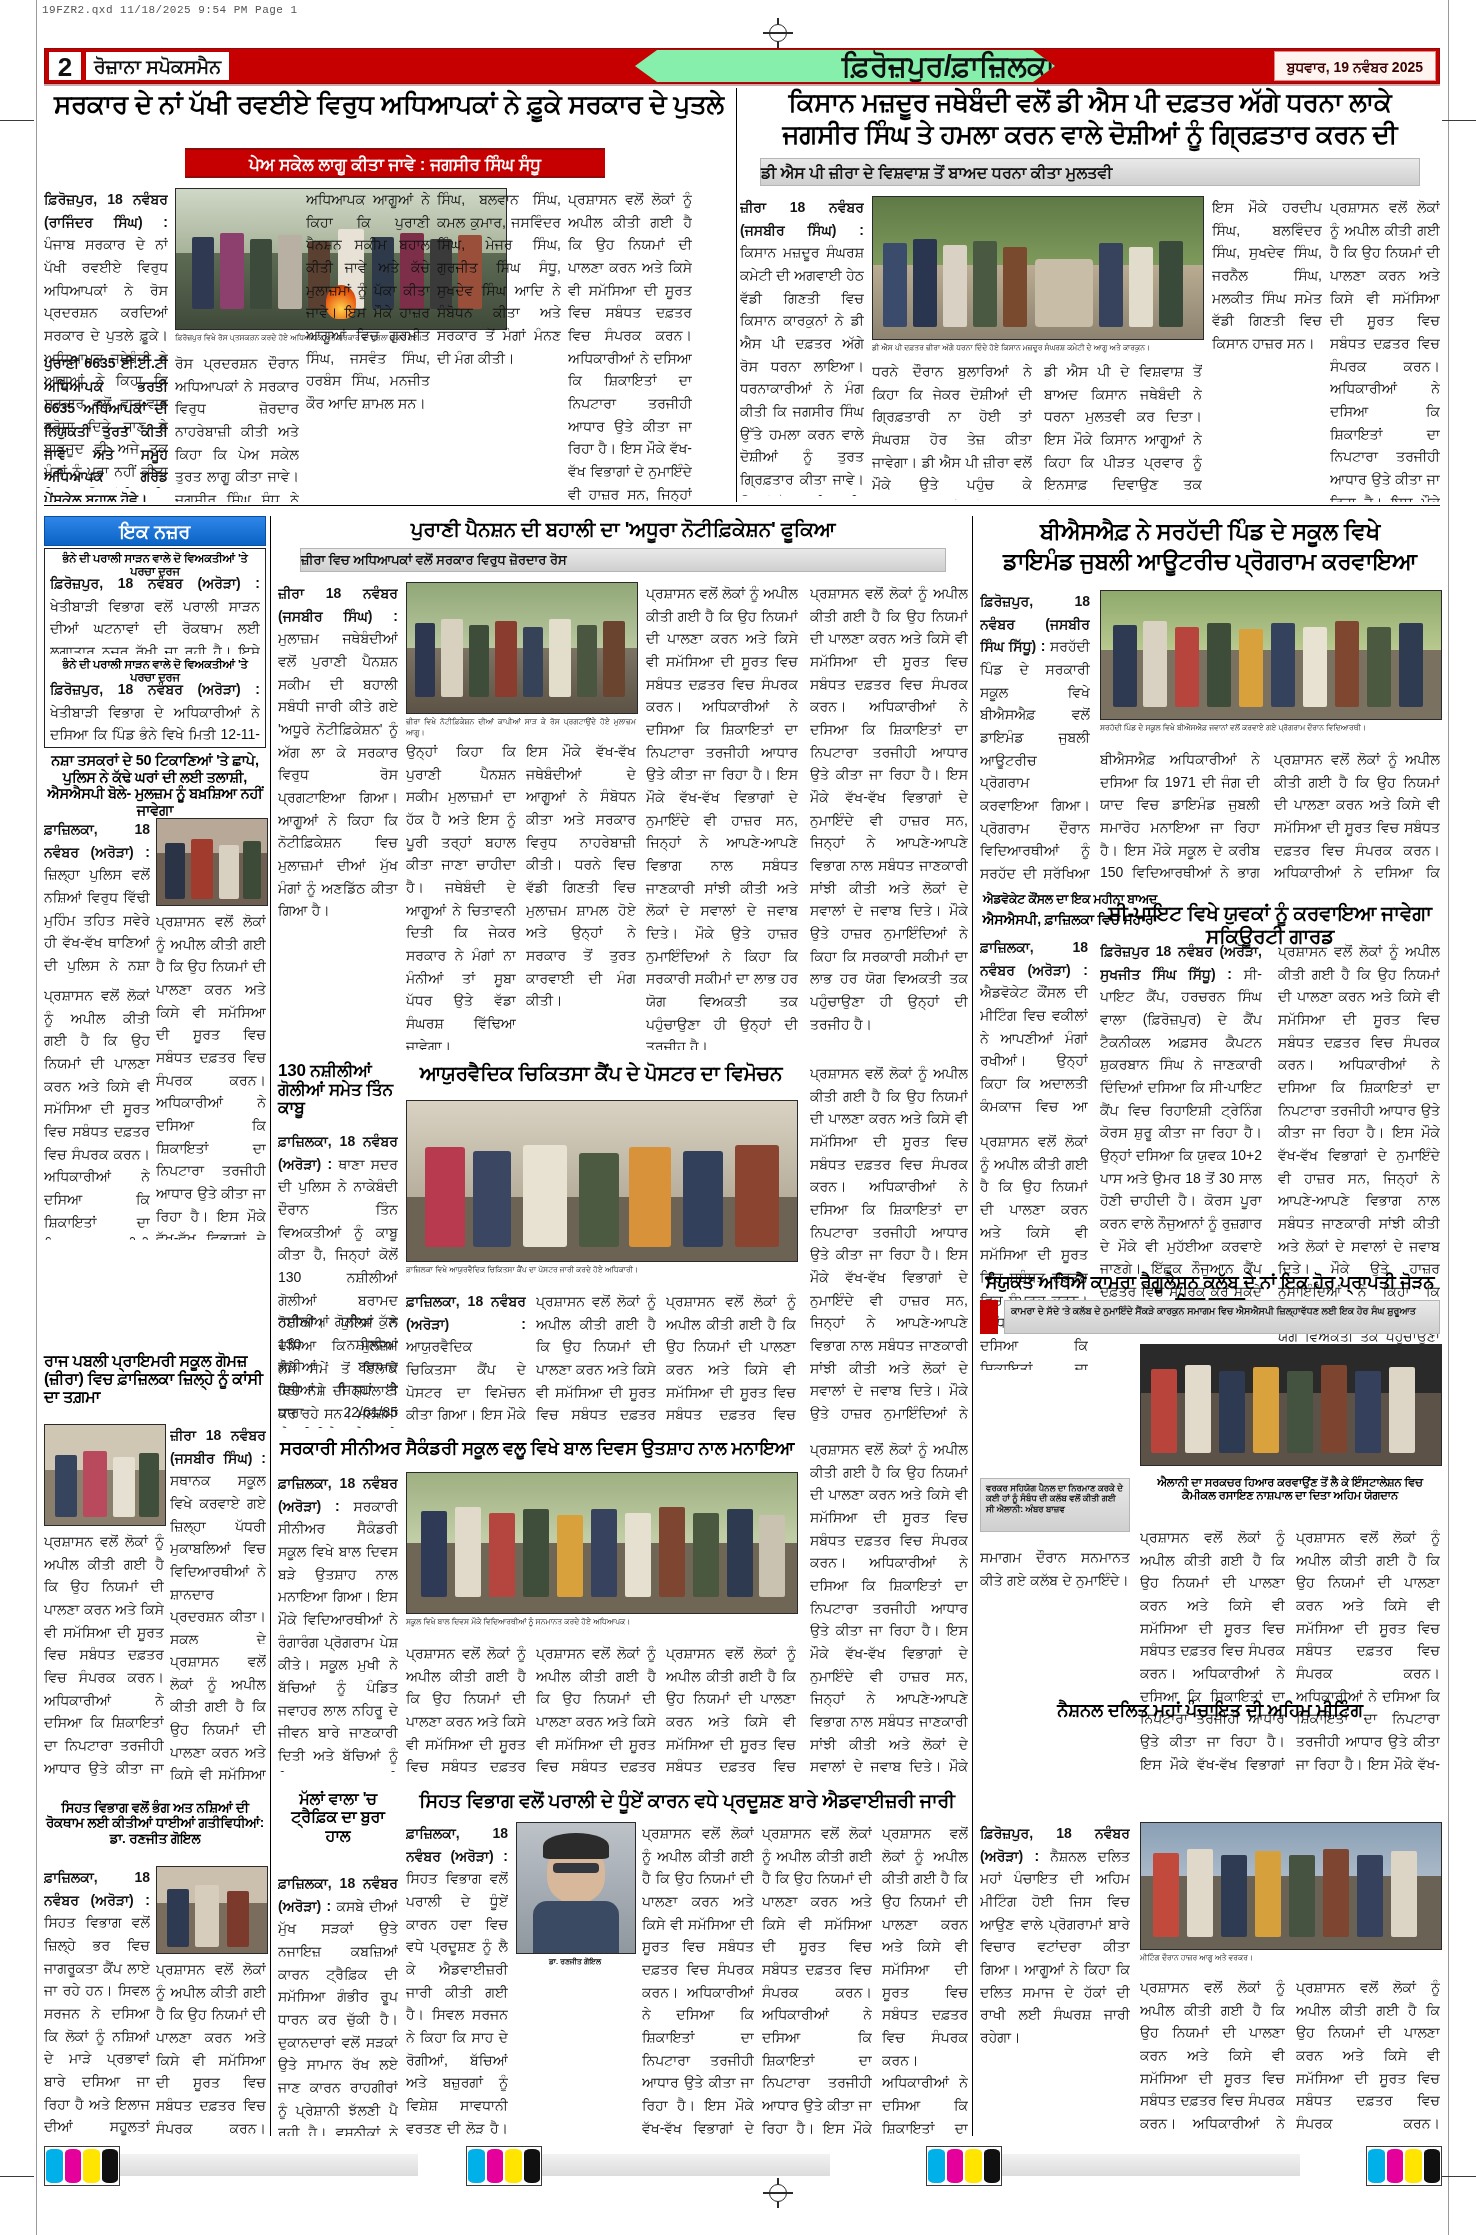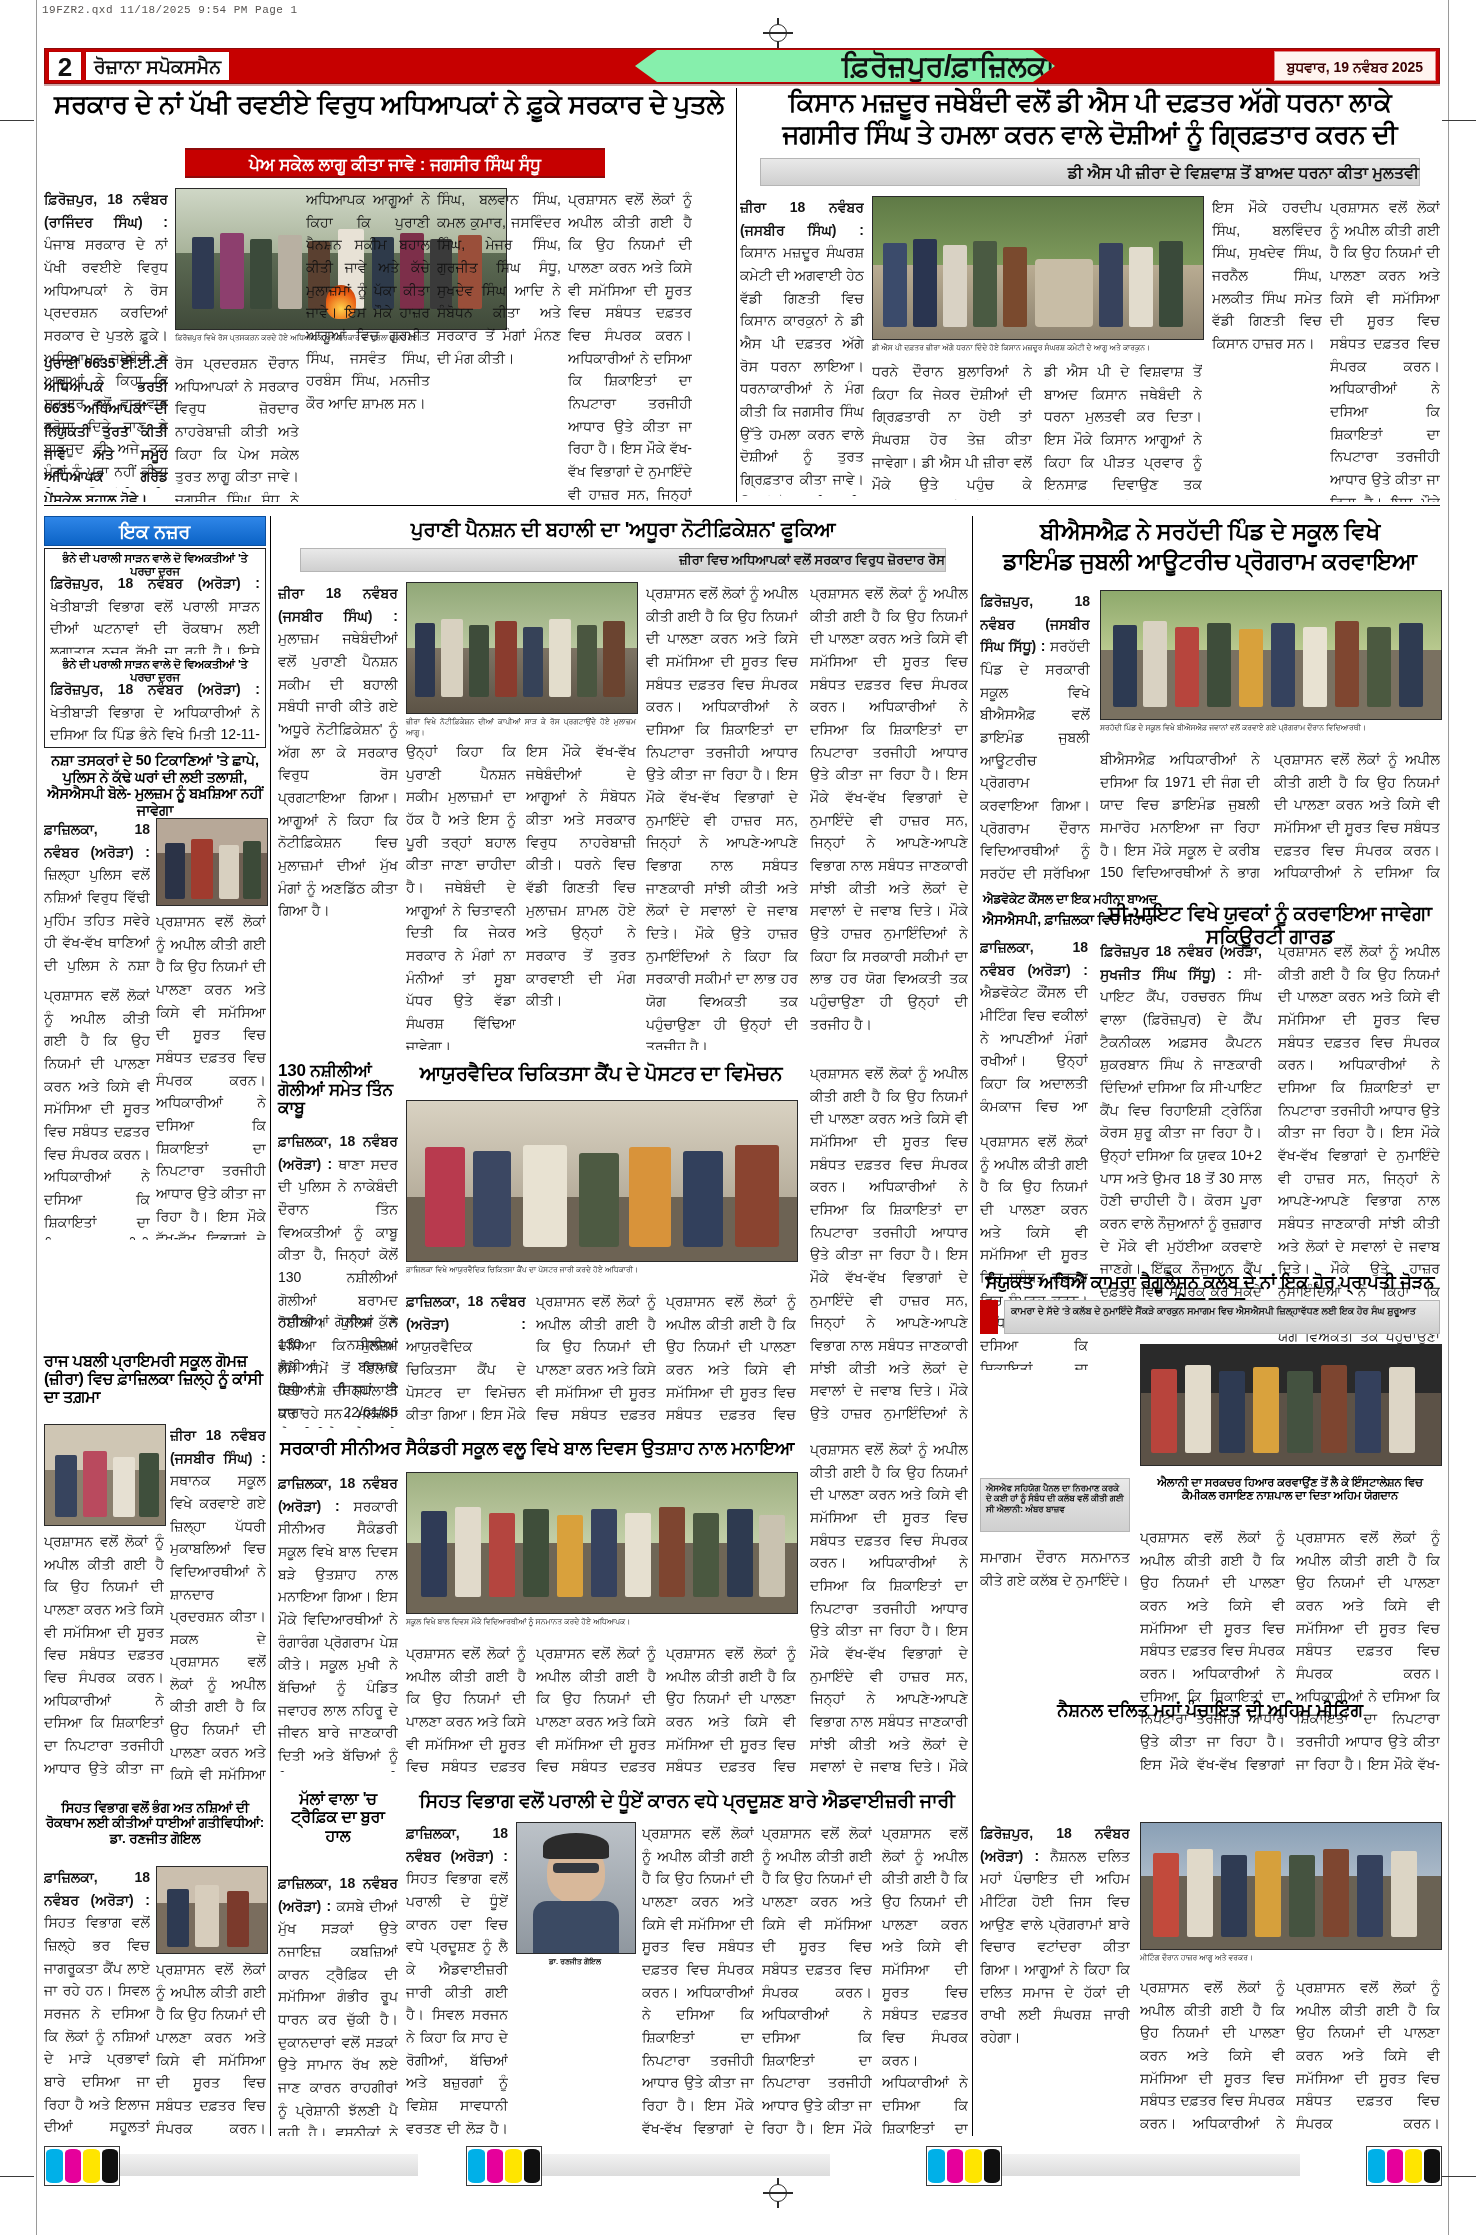--- a/index.html
+++ b/index.html
@@ -65,21 +65,21 @@
     letter-spacing:-.2px;
   }
   .hl.c{text-align:center;}
   .redbar{
     position:absolute;background:#c60000;color:#fff;font-weight:bold;
     text-align:center;line-height:1.2;box-sizing:border-box;
     border-top:2px solid #8d0b0b;border-bottom:2px solid #8d0b0b;
   }
   .greybar{
     position:absolute;background:linear-gradient(#e9e9e9,#cfcfcf);color:#111;
-    font-weight:bold;text-align:right;box-sizing:border-box;
+    font-weight:bold;text-align:left;box-sizing:border-box;
     border:1px solid #b5b5b5;line-height:1.2;
   }
   .bluebox{
     position:absolute;background:linear-gradient(#2f86e8,#0b63c6);
     color:#fff;font-weight:bold;text-align:center;box-sizing:border-box;
     border:1px solid #0a4f9e;
   }
   
   .body{
     position:absolute;overflow:hidden;color:#121212;
@@ -404,21 +404,21 @@
     <div class="ground" style="height:60%;background:#5c5247;"></div>
     <div class="fig" style="left:10px;top:24px;width:26px;height:84px;background:#b8443c;"></div>
     <div class="fig" style="left:44px;top:20px;width:26px;height:88px;background:#e2dbcb;"></div>
     <div class="fig" style="left:78px;top:26px;width:26px;height:82px;background:#2e3a52;"></div>
     <div class="fig" style="left:112px;top:22px;width:26px;height:86px;background:#d9a23d;"></div>
     <div class="fig" style="left:146px;top:26px;width:26px;height:82px;background:#445240;"></div>
     <div class="fig" style="left:180px;top:20px;width:26px;height:88px;background:#7d4530;"></div>
     <div class="fig" style="left:214px;top:26px;width:26px;height:82px;background:#34405c;"></div>
     <div class="fig" style="left:248px;top:22px;width:26px;height:86px;background:#ddd6c6;"></div>
   </div>
-  <div class="greybar" style="left:980px;top:1478px;width:150px;height:54px;font-size:8.6px;padding:4px 5px;text-align:left;">ਐਸਐਫ ਸਹਿਯੋਗ ਪੈਨਲ ਦਾ ਨਿਰਮਾਣ ਕਰਕੇ ਦੇ ਕਈ ਹਾਂ ਨੂੰ ਸੰਬੰਧ ਦੀ ਕਲੱਬ ਵਲੋਂ ਕੀਤੀ ਗਈ ਸੀ ਐਲਾਨੀ: ਅੰਬਰ ਬਾਜ਼ਵ</div>
+  <div class="greybar" style="left:980px;top:1478px;width:150px;height:54px;font-size:8.6px;padding:4px 5px;text-align:left;">ਵਰਕਰ ਸਹਿਯੋਗ ਪੈਨਲ ਦਾ ਨਿਰਮਾਣ ਕਰਕੇ ਦੇ ਕਈ ਹਾਂ ਨੂੰ ਸੰਬੰਧ ਦੀ ਕਲੱਬ ਵਲੋਂ ਕੀਤੀ ਗਈ ਸੀ ਐਲਾਨੀ: ਅੰਬਰ ਬਾਜ਼ਵ</div>
   <div class="hl" style="left:1140px;top:1476px;width:300px;font-size:11.5px;text-align:center;">ਐਲਾਨੀ ਦਾ ਸਰਕਚਰ ਹਿਆਰ ਕਰਵਾਉਂਣ ਤੋਂ ਲੈ ਕੇ ਇੰਸਟਾਲੇਸ਼ਨ ਵਿਚ ਕੈਮੀਕਲ ਰਸਾਇਣ ਨਾਸ਼ਪਾਲ ਦਾ ਦਿਤਾ ਅਹਿਮ ਯੋਗਦਾਨ</div>
   <div class="body" style="left:1140px;top:1526px;width:145px;height:250px;">ਪ੍ਰਸ਼ਾਸਨ ਵਲੋਂ ਲੋਕਾਂ ਨੂੰ ਅਪੀਲ ਕੀਤੀ ਗਈ ਹੈ ਕਿ ਉਹ ਨਿਯਮਾਂ ਦੀ ਪਾਲਣਾ ਕਰਨ ਅਤੇ ਕਿਸੇ ਵੀ ਸਮੱਸਿਆ ਦੀ ਸੂਰਤ ਵਿਚ ਸਬੰਧਤ ਦਫ਼ਤਰ ਵਿਚ ਸੰਪਰਕ ਕਰਨ। ਅਧਿਕਾਰੀਆਂ ਨੇ ਦਸਿਆ ਕਿ ਸ਼ਿਕਾਇਤਾਂ ਦਾ ਨਿਪਟਾਰਾ ਤਰਜੀਹੀ ਆਧਾਰ ਉਤੇ ਕੀਤਾ ਜਾ ਰਿਹਾ ਹੈ। ਇਸ ਮੌਕੇ ਵੱਖ-ਵੱਖ ਵਿਭਾਗਾਂ ਦੇ ਨੁਮਾਇੰਦੇ ਵੀ ਹਾਜ਼ਰ ਸਨ, ਜਿਨ੍ਹਾਂ ਨੇ ਆਪਣੇ-ਆਪਣੇ ਵਿਭਾਗ ਨਾਲ ਸਬੰਧਤ ਜਾਣਕਾਰੀ ਸਾਂਝੀ ਕੀਤੀ ਅਤੇ ਲੋਕਾਂ ਦੇ ਸਵਾਲਾਂ ਦੇ ਜਵਾਬ ਦਿਤੇ। ਮੌਕੇ ਉਤੇ ਹਾਜ਼ਰ ਨੁਮਾਇੰਦਿਆਂ ਨੇ ਕਿਹਾ ਕਿ ਸਰਕਾਰੀ ਸਕੀਮਾਂ ਦਾ ਲਾਭ ਹਰ ਯੋਗ ਵਿਅਕਤੀ ਤਕ ਪਹੁੰਚਾਉਣਾ ਹੀ ਉਨ੍ਹਾਂ ਦੀ ਤਰਜੀਹ ਹੈ।</div>
   <div class="body" style="left:1296px;top:1526px;width:144px;height:250px;">ਪ੍ਰਸ਼ਾਸਨ ਵਲੋਂ ਲੋਕਾਂ ਨੂੰ ਅਪੀਲ ਕੀਤੀ ਗਈ ਹੈ ਕਿ ਉਹ ਨਿਯਮਾਂ ਦੀ ਪਾਲਣਾ ਕਰਨ ਅਤੇ ਕਿਸੇ ਵੀ ਸਮੱਸਿਆ ਦੀ ਸੂਰਤ ਵਿਚ ਸਬੰਧਤ ਦਫ਼ਤਰ ਵਿਚ ਸੰਪਰਕ ਕਰਨ। ਅਧਿਕਾਰੀਆਂ ਨੇ ਦਸਿਆ ਕਿ ਸ਼ਿਕਾਇਤਾਂ ਦਾ ਨਿਪਟਾਰਾ ਤਰਜੀਹੀ ਆਧਾਰ ਉਤੇ ਕੀਤਾ ਜਾ ਰਿਹਾ ਹੈ। ਇਸ ਮੌਕੇ ਵੱਖ-ਵੱਖ ਵਿਭਾਗਾਂ ਦੇ ਨੁਮਾਇੰਦੇ ਵੀ ਹਾਜ਼ਰ ਸਨ, ਜਿਨ੍ਹਾਂ ਨੇ ਆਪਣੇ-ਆਪਣੇ ਵਿਭਾਗ ਨਾਲ ਸਬੰਧਤ ਜਾਣਕਾਰੀ ਸਾਂਝੀ ਕੀਤੀ ਅਤੇ ਲੋਕਾਂ ਦੇ ਸਵਾਲਾਂ ਦੇ ਜਵਾਬ ਦਿਤੇ। ਮੌਕੇ ਉਤੇ ਹਾਜ਼ਰ ਨੁਮਾਇੰਦਿਆਂ ਨੇ ਕਿਹਾ ਕਿ ਸਰਕਾਰੀ ਸਕੀਮਾਂ ਦਾ ਲਾਭ ਹਰ ਯੋਗ ਵਿਅਕਤੀ ਤਕ ਪਹੁੰਚਾਉਣਾ ਹੀ ਉਨ੍ਹਾਂ ਦੀ ਤਰਜੀਹ ਹੈ।</div>
   <div class="body" style="left:980px;top:1546px;width:150px;height:230px;">ਸਮਾਗਮ ਦੌਰਾਨ ਸਨਮਾਨਤ ਕੀਤੇ ਗਏ ਕਲੱਬ ਦੇ ਨੁਮਾਇੰਦੇ।</div>
 
   <div class="hl c" style="left:980px;top:1700px;width:460px;font-size:18px;">ਨੈਸ਼ਨਲ ਦਲਿਤ ਮਹਾਂ ਪੰਚਾਇਤ ਦੀ ਅਹਿਮ ਮੀਟਿੰਗ</div>
   <div class="body" style="left:980px;top:1822px;width:150px;height:314px;">
     <span class="lead">ਫ਼ਿਰੋਜ਼ਪੁਰ, 18 ਨਵੰਬਰ (ਅਰੋੜਾ) :</span>
     <span>ਨੈਸ਼ਨਲ ਦਲਿਤ ਮਹਾਂ ਪੰਚਾਇਤ ਦੀ ਅਹਿਮ ਮੀਟਿੰਗ ਹੋਈ ਜਿਸ ਵਿਚ ਆਉਣ ਵਾਲੇ ਪ੍ਰੋਗਰਾਮਾਂ ਬਾਰੇ ਵਿਚਾਰ ਵਟਾਂਦਰਾ ਕੀਤਾ ਗਿਆ। ਆਗੂਆਂ ਨੇ ਕਿਹਾ ਕਿ ਦਲਿਤ ਸਮਾਜ ਦੇ ਹੱਕਾਂ ਦੀ ਰਾਖੀ ਲਈ ਸੰਘਰਸ਼ ਜਾਰੀ ਰਹੇਗਾ।</span>
   </div>

